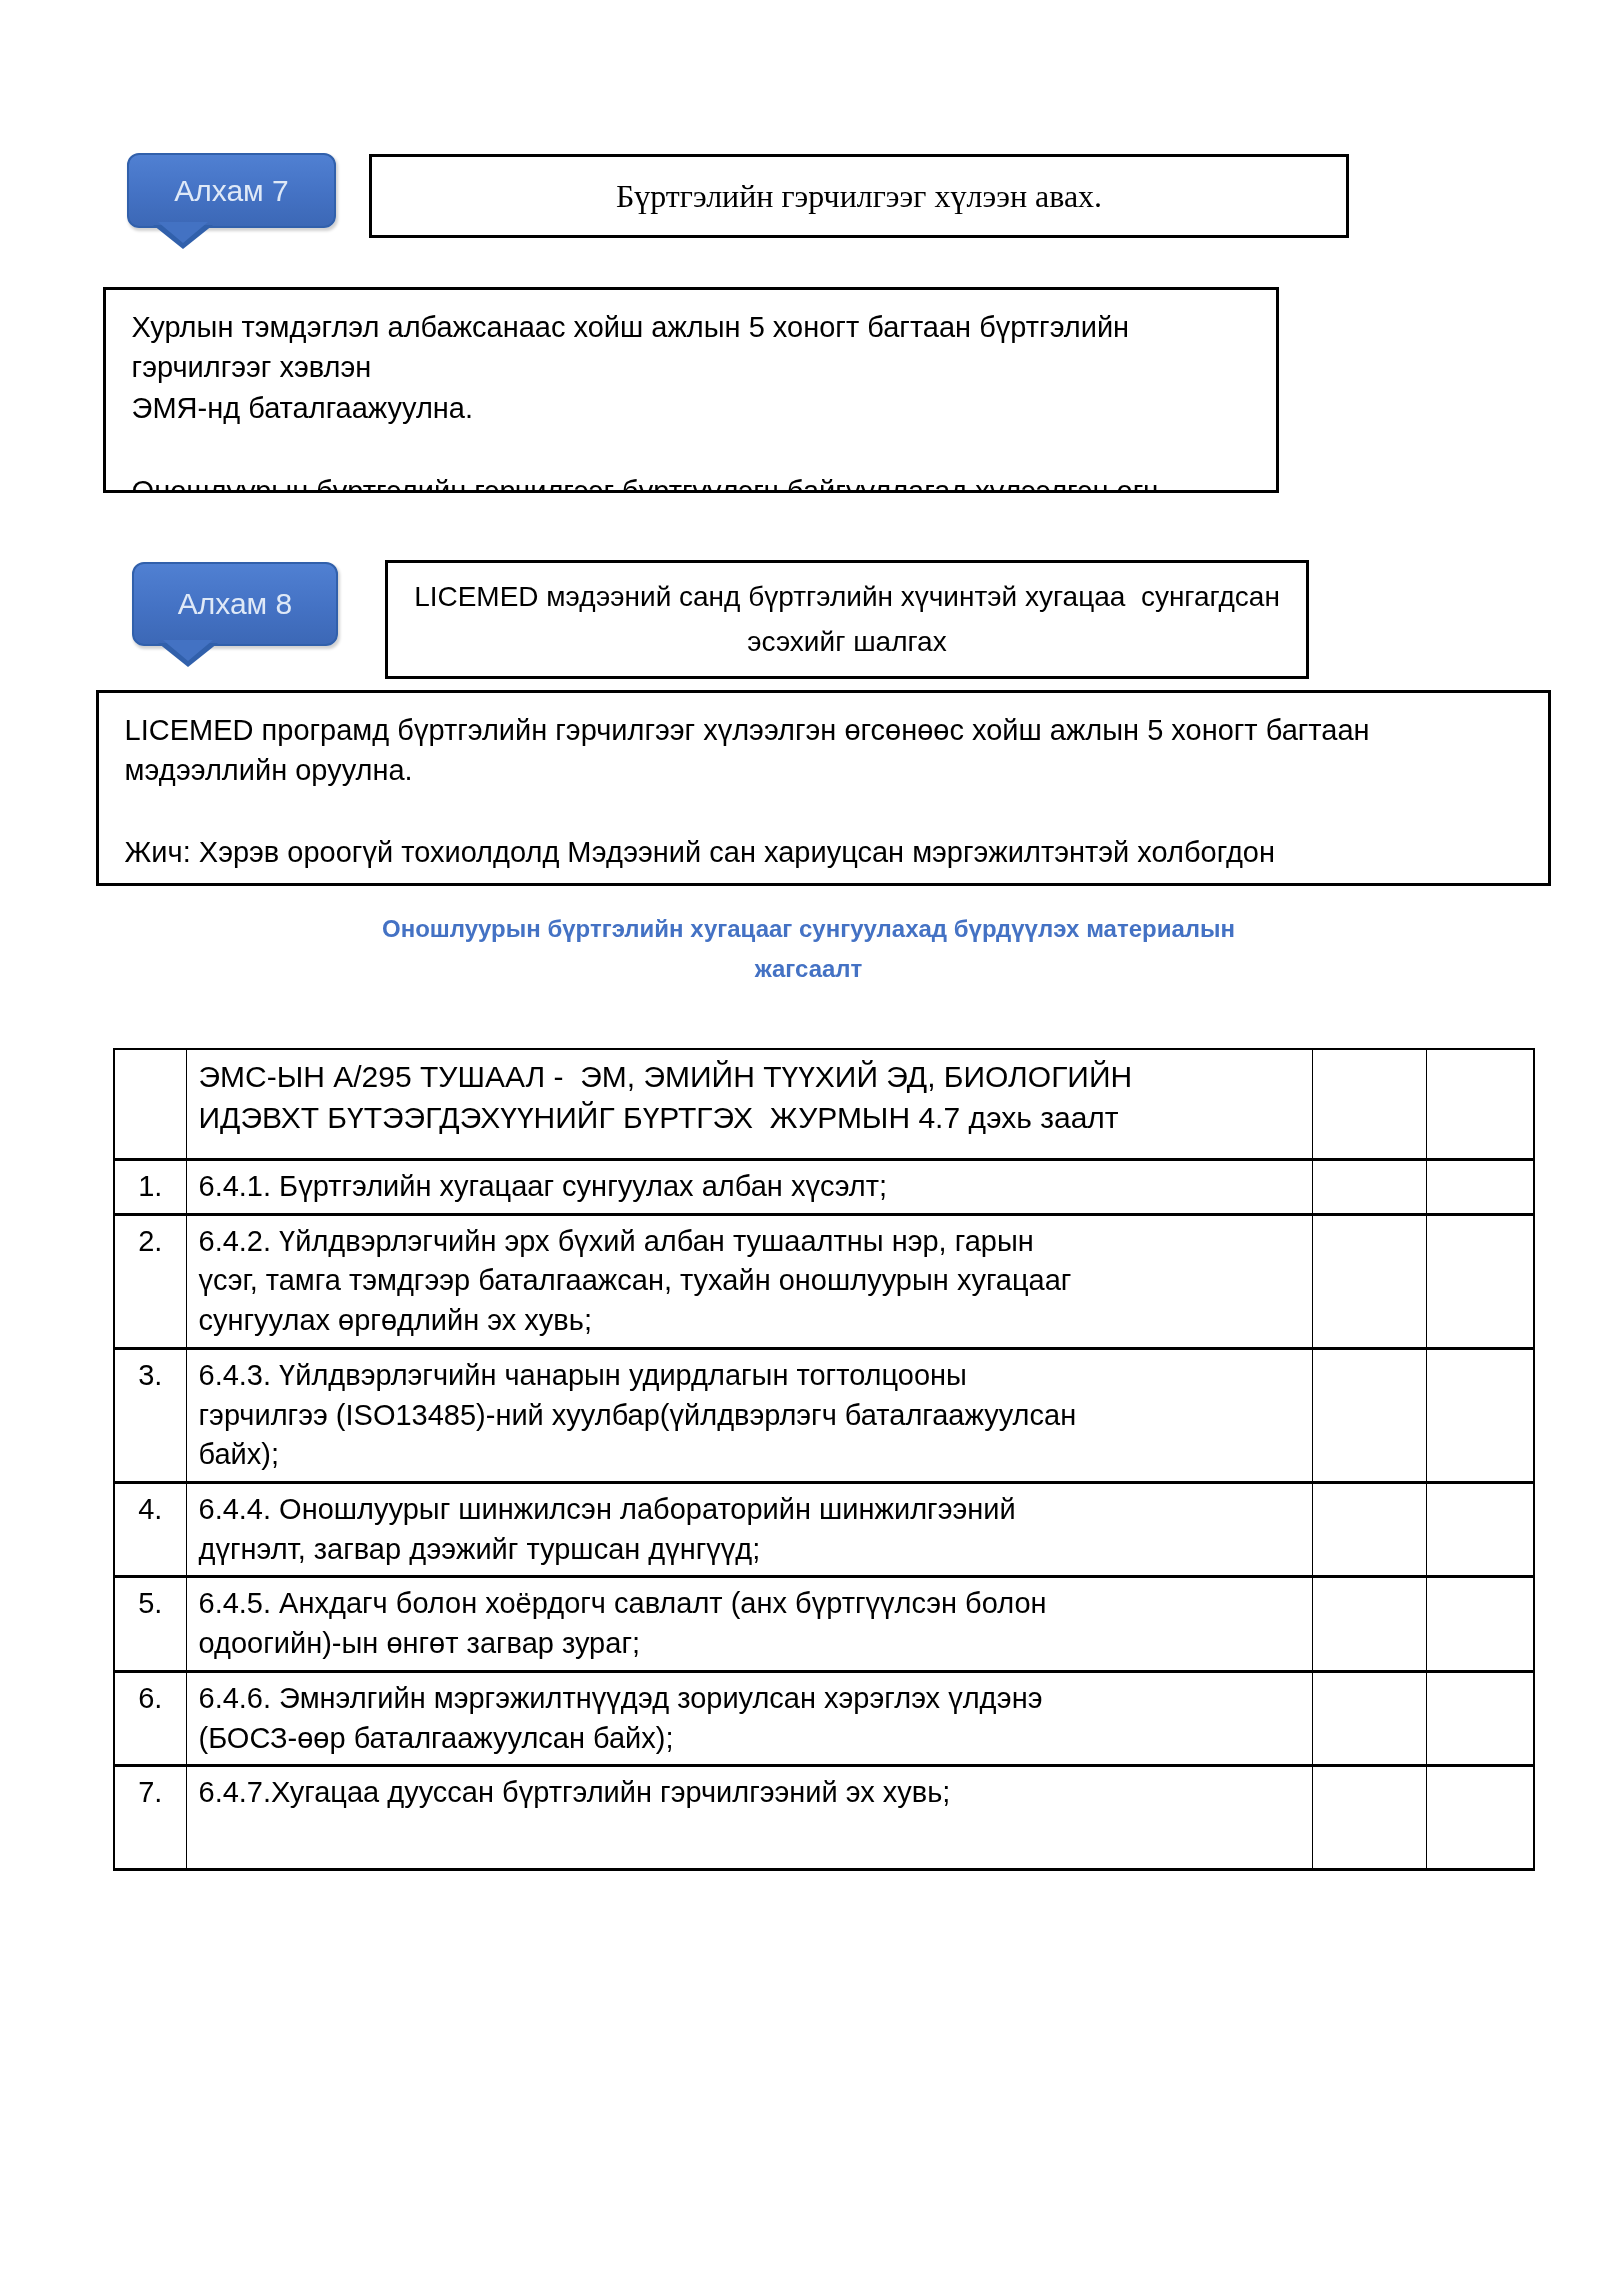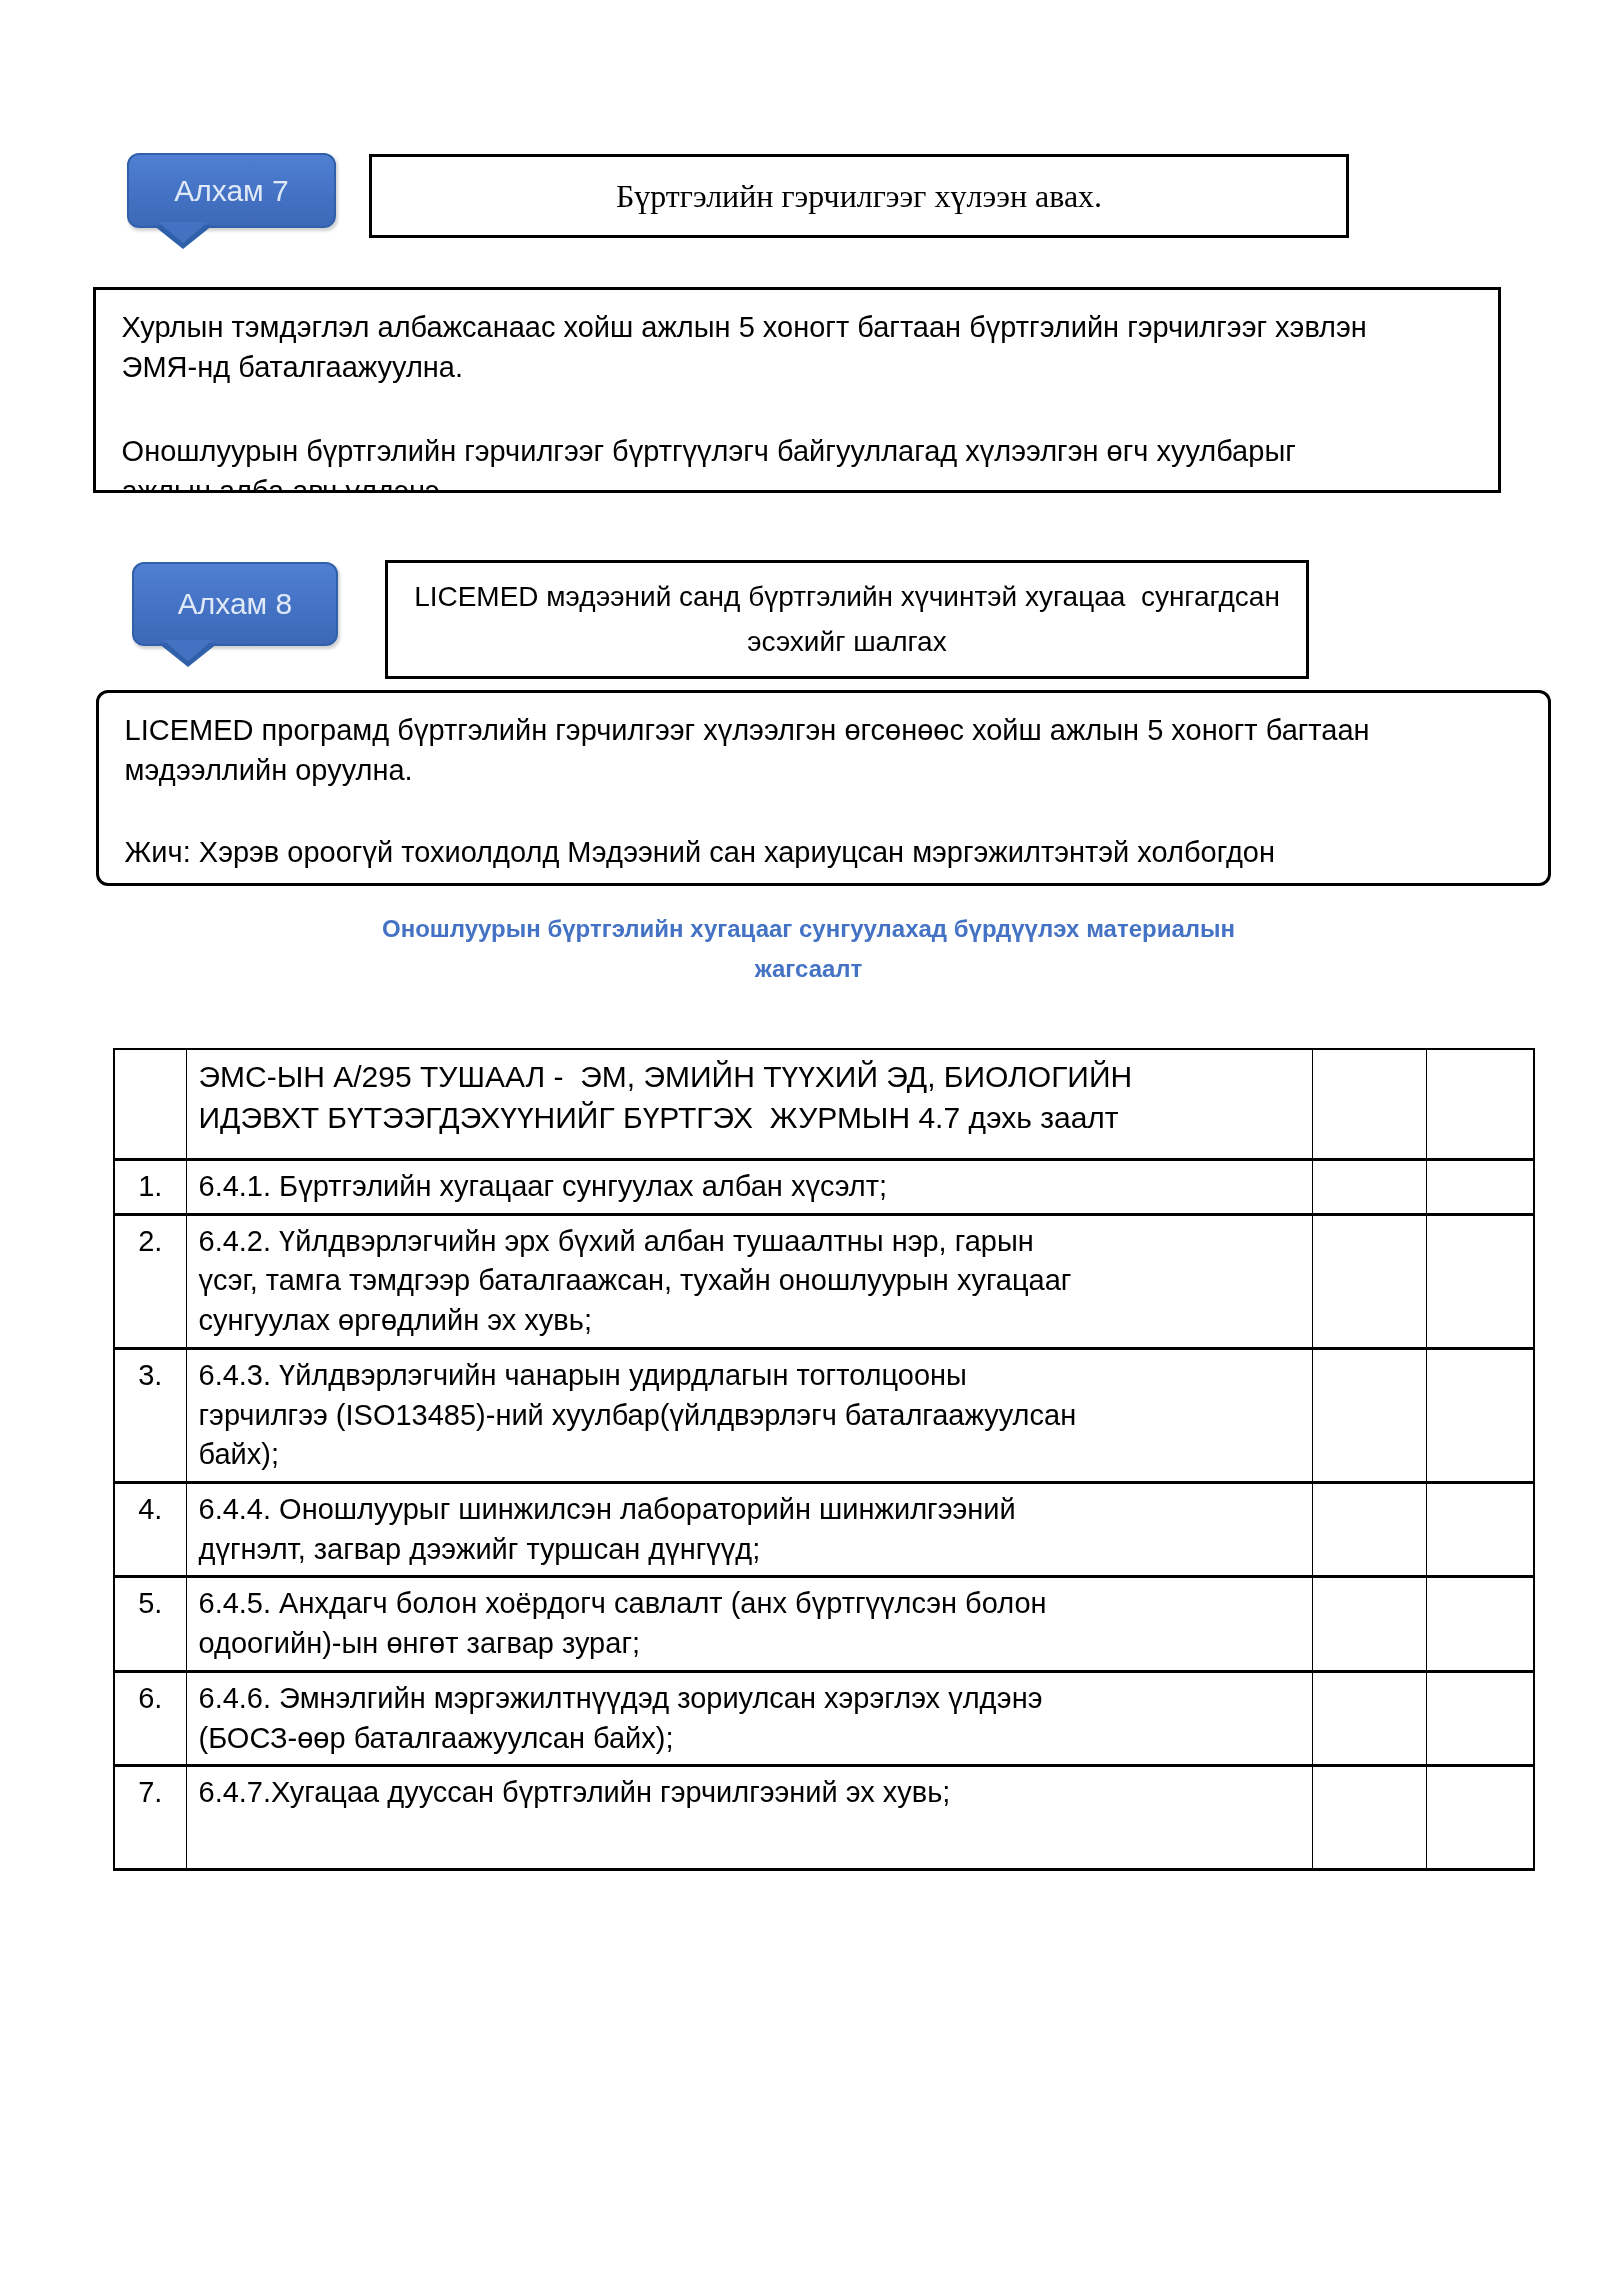--- a/index.html
+++ b/index.html
@@ -66,23 +66,23 @@
     position:absolute;
     border:3px solid #000;
     box-sizing:border-box;
     background:#fff;
     font-size:29px;
     line-height:1.4;
     padding:16.6px 25.6px;
     overflow:hidden;
   }
   .parabox p { margin:0; white-space:pre-wrap; }
-  #para7 { left:93px; top:287px; width:1408px; height:206px; }
+  #para7 { left:103px; top:287px; width:1176px; height:206px; }
   #para7 p + p { margin-top:43px; }
-  #para8 { left:96px; top:690px; width:1455px; height:196px;border-radius:12px; }
+  #para8 { left:96px; top:690px; width:1455px; height:196px; }
   #para8 p + p { margin-top:41px; }
 
   .section-heading {
     position:absolute;
     left:120px; top:909px; width:1377px;
     text-align:center;
     font-size:24px;
     font-weight:bold;
     line-height:1.68;
     white-space:pre-wrap;

